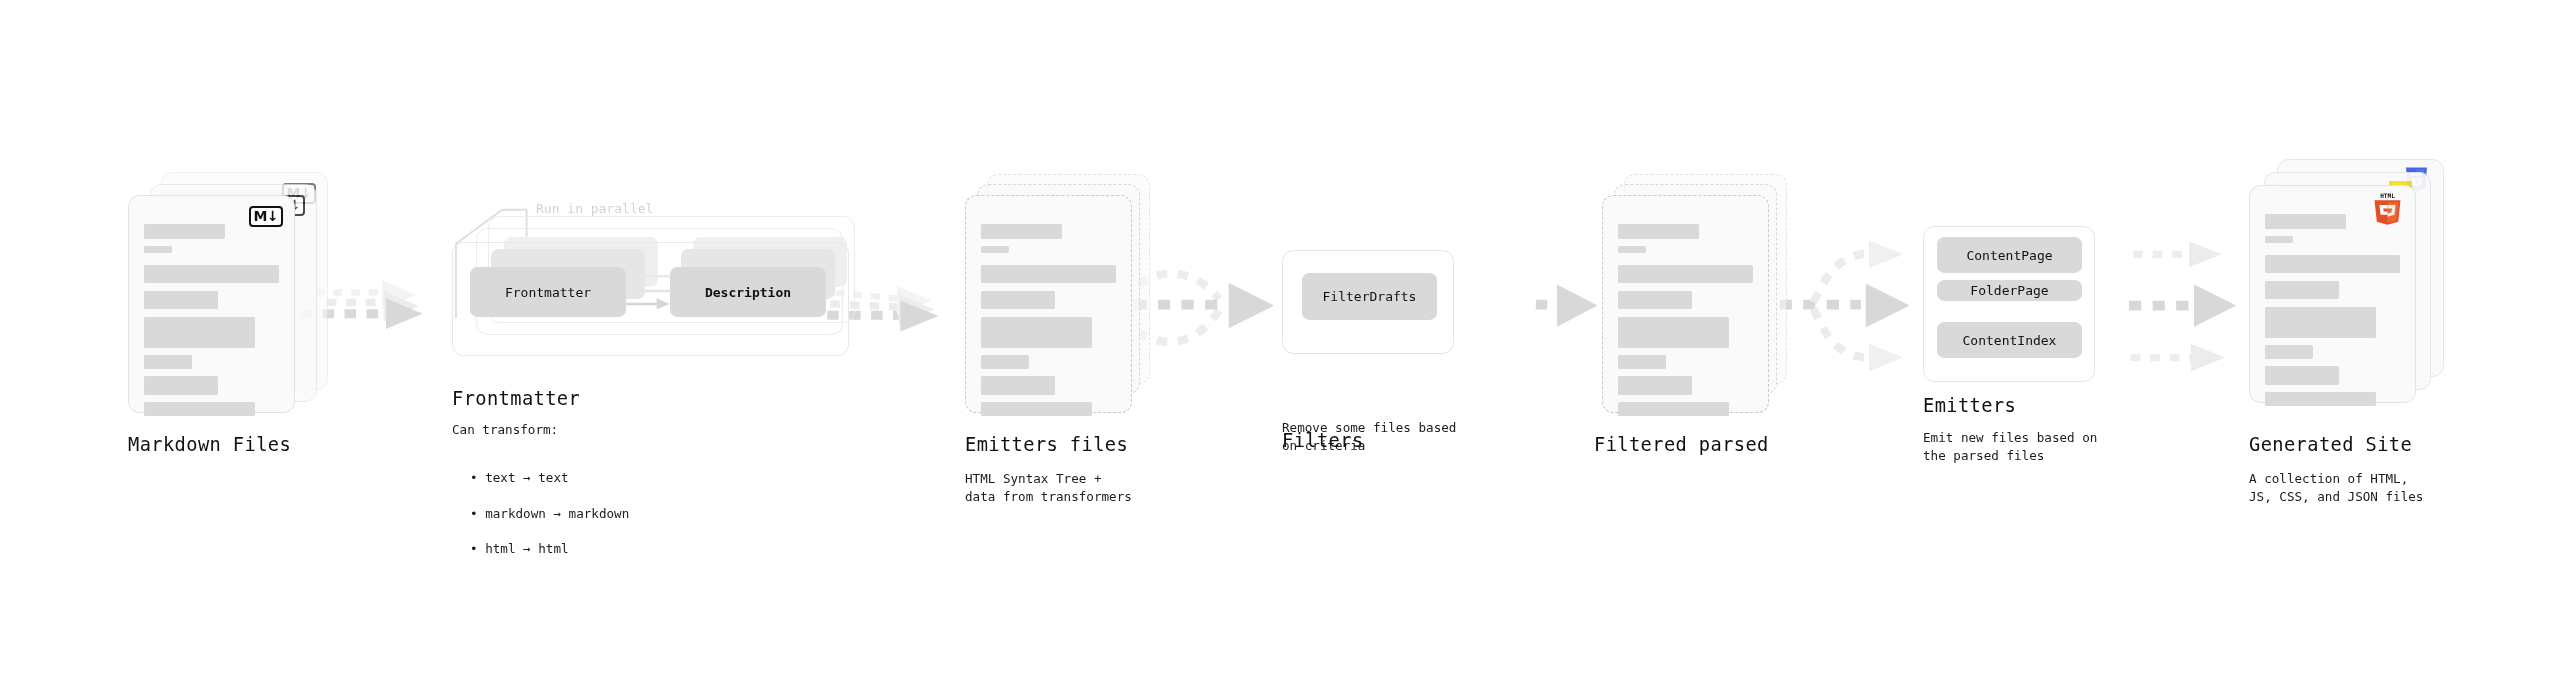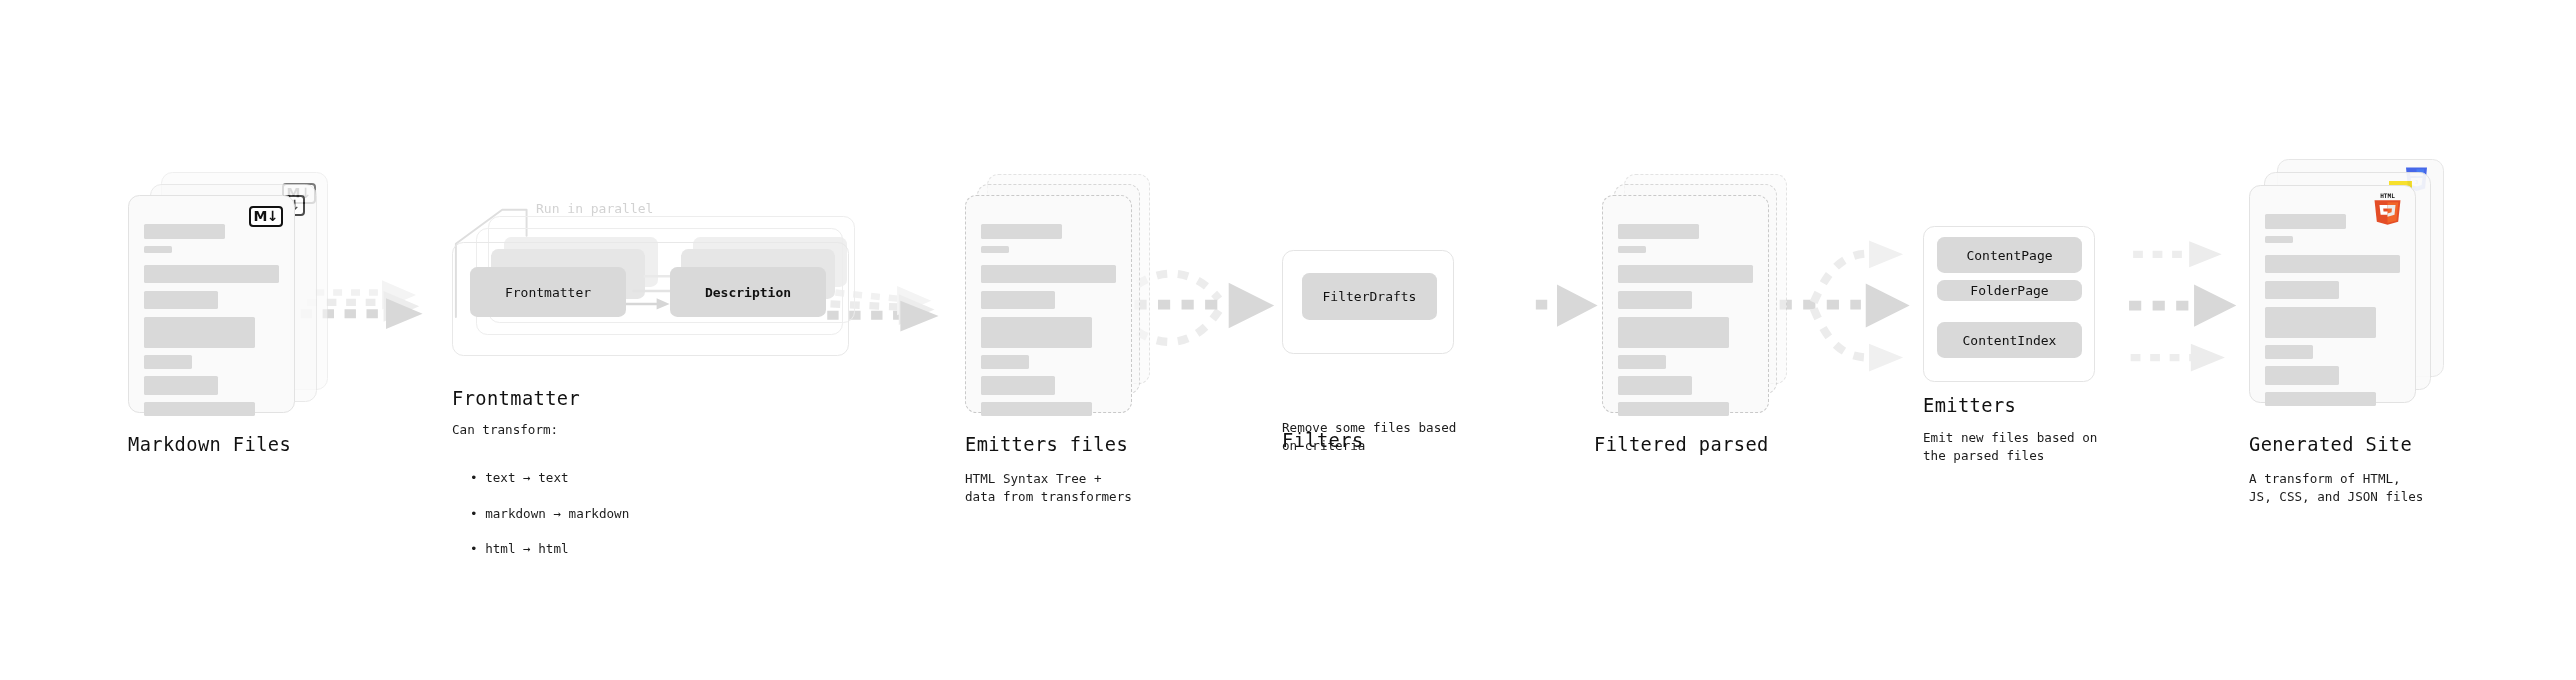--- a/index.html
+++ b/index.html
@@ -338,17 +338,17 @@
           <div class="bar" style="width: 100%; height: 18.7px;"></div>
           <div class="bar" style="width: 55%; height: 18.7px;"></div>
           <div class="bar" style="width: 82%; height: 31px;"></div>
           <div class="bar" style="width: 36%; height: 14px;"></div>
           <div class="bar" style="width: 55%; height: 18.7px;"></div>
           <div class="bar" style="width: 82%; height: 14px;"></div>
         </div>
     </div>
   </div>
   <div class="stage-title" style="left:2249px;top:434px;">Generated Site</div>
-  <div class="stage-desc" style="left:2249px;top:470px;">A transform of HTML,
+  <div class="stage-desc" style="left:2249px;top:470px;">A collection of HTML,
 JS, CSS, and JSON files</div>
 
 </div>
 
 
 </body></html>

